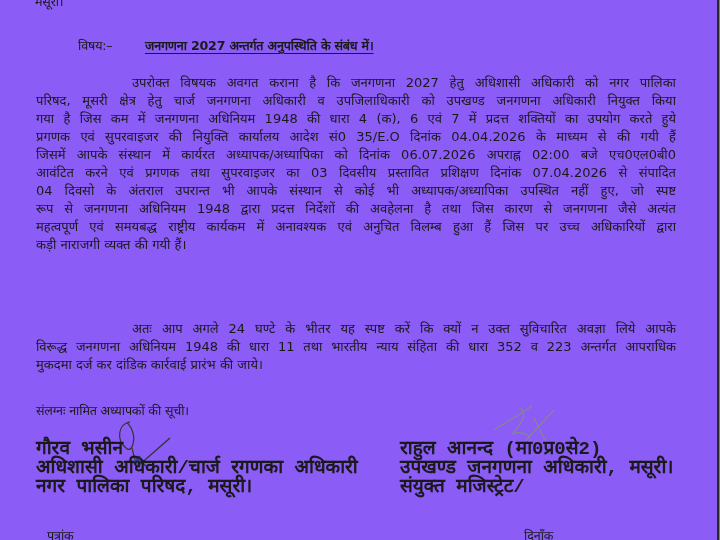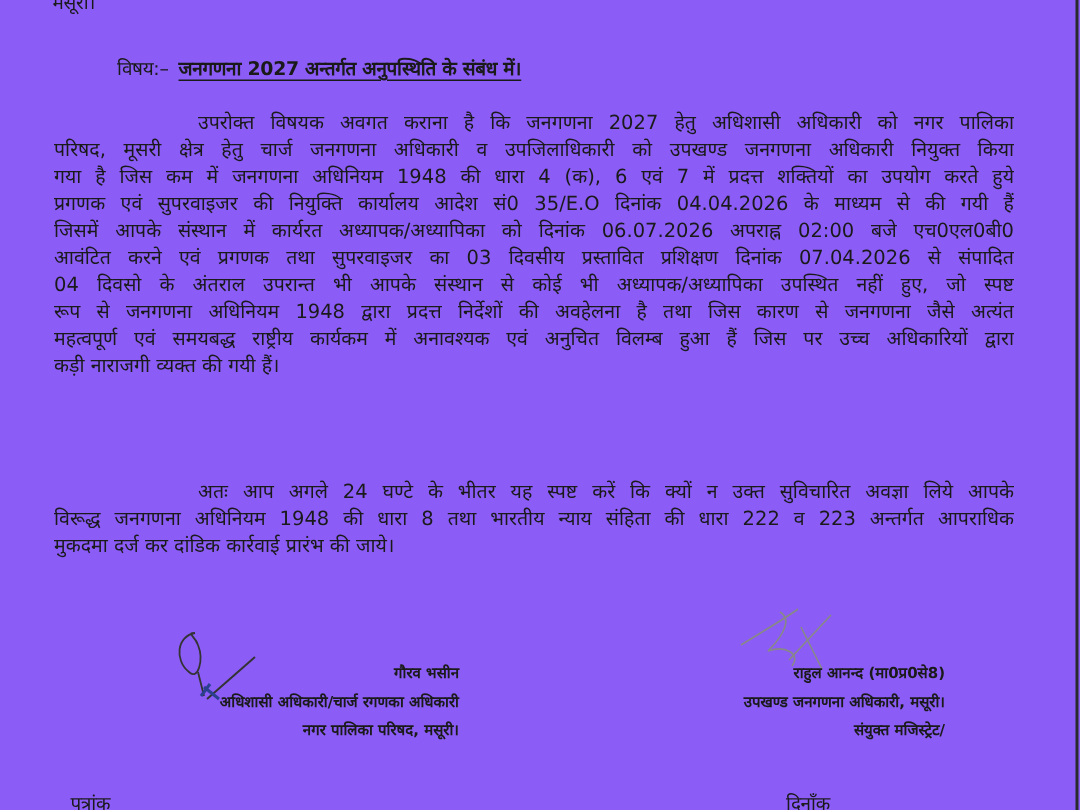--- a/index.html
+++ b/index.html
@@ -19,38 +19,39 @@
     }
     .txt {
       position: absolute;
       font-size: 12.6px;
       line-height: 18px;
       letter-spacing: -0.2px;
       white-space: nowrap;
     }
     .top-place { left: 35px; top: -7px; }
     .subject-label { left: 36px; top: 37px; margin-left: 42px; }
-    .subject-text { left: 119px; top: 37px; font-weight: bold; text-decoration: underline; text-underline-offset: 3px; text-align: right; }
+    .subject-text { left: 145px; top: 37px; font-weight: bold; text-decoration: underline; text-underline-offset: 3px; text-align: right; }
     .para {
       position: absolute;
       left: 36px; width: 640px;
       font-size: 13px;
       line-height: 18px;
       text-align: justify;
       text-align-last: left;
     }
     .para .line { display: block; text-align: justify; text-align-last: justify; white-space: nowrap; overflow: hidden; }
     .para .line.last { text-align-last: left; }
     .p1 { top: 74px; }
     .p2 { top: 320px; }
     .indent { padding-left: 96px; }
     .attach { left: 36px; top: 402px; }
     .sig-block {
-      position: absolute; text-align: right; font-size: 10px; line-height: 19px; font-weight: bold;
+      position: absolute; text-align: left; font-size: 19px; line-height: 19px; font-weight: bold;
       white-space: nowrap;
+      font-family: Liberation Mono, monospace;
     }
     .sig-left { left: 36px; top: 440px; width: 270px; }
     .sig-right { left: 400px; top: 440px; width: 230px; }
     .sig-left .name, .sig-right .name { font-weight: bold; }
     .signature-scribble { position: absolute; pointer-events: none; }
     .footer-left { left: 47px; top: 527px; }
     .footer-right { left: 524px; top: 527px; }
   </style>
 </head>
 <body>
@@ -70,24 +71,25 @@
     <span class="line">जिसमें आपके संस्थान में कार्यरत अध्यापक/अध्यापिका को दिनांक 06.07.2026 अपराह्न 02:00 बजे एच0एल0बी0</span>
     <span class="line">आवंटित करने एवं प्रगणक तथा सुपरवाइजर का 03 दिवसीय प्रस्तावित प्रशिक्षण दिनांक 07.04.2026 से संपादित</span>
     <span class="line">04 दिवसो के अंतराल उपरान्त भी आपके संस्थान से कोई भी अध्यापक/अध्यापिका उपस्थित नहीं हुए, जो स्पष्ट</span>
     <span class="line">रूप से जनगणना अधिनियम 1948 द्वारा प्रदत्त निर्देशों की अवहेलना है तथा जिस कारण से जनगणना जैसे अत्यंत</span>
     <span class="line">महत्वपूर्ण एवं समयबद्ध राष्ट्रीय कार्यकम में अनावश्यक एवं अनुचित विलम्ब हुआ हैं जिस पर उच्च अधिकारियों द्वारा</span>
     <span class="line last">कड़ी नाराजगी व्यक्त की गयी हैं।</span>
   </div>
 
   <div class="para p2">
     <span class="line indent">अतः आप अगले 24 घण्टे के भीतर यह स्पष्ट करें कि क्यों न उक्त सुविचारित अवज्ञा लिये आपके</span>
-    <span class="line">विरूद्ध जनगणना अधिनियम 1948 की धारा 8 तथा भारतीय न्याय संहिता की धारा 222 व 223 अन्तर्गत आपराधिक</span>
+    <span class="line">विरूद्ध जनगणना अधिनियम 1948 की धारा 11 तथा भारतीय न्याय संहिता की धारा 352 व 223 अन्तर्गत आपराधिक</span>
     <span class="line last">मुकदमा दर्ज कर दांडिक कार्रवाई प्रारंभ की जाये।</span>
   </div>
 
+  <div class="txt attach">संलग्नः नामित अध्यापकों की सूची।</div>
 
   <svg class="signature-scribble" style="left:110px; top:418px;" width="90" height="50" viewBox="0 0 90 50">
     <path d="M20 4 C8 6 6 22 16 30 C22 36 26 22 22 12 C20 6 14 4 20 4" fill="none" stroke="#333" stroke-width="1.2"></path>
     <path d="M22 30 L26 46" fill="none" stroke="#333" stroke-width="1.2"></path>
     <path d="M60 20 L28 48" fill="none" stroke="#333" stroke-width="1.3"></path>
     <path d="M26 40 L36 48 M30 38 L24 46" fill="none" stroke="#2b3f8f" stroke-width="2"></path>
   </svg>
 
   <svg class="signature-scribble" style="left:490px; top:400px;" width="80" height="48" viewBox="0 0 80 48">
     <path d="M4 30 C20 20 34 12 42 6" fill="none" stroke="#888" stroke-width="1.1"></path>
@@ -95,21 +97,21 @@
     <path d="M44 18 L58 46 M64 10 L36 40" fill="none" stroke="#888" stroke-width="1.1"></path>
   </svg>
 
   <div class="sig-block sig-left">
     <div class="name">गौरव भसीन</div>
     <div>अधिशासी अधिकारी/चार्ज रगणका अधिकारी</div>
     <div>नगर पालिका परिषद, मसूरी।</div>
   </div>
 
   <div class="sig-block sig-right">
-    <div class="name">राहुल आनन्द (मा0प्र0से8)</div>
+    <div class="name">राहुल आनन्द (मा0प्र0से2)</div>
     <div>उपखण्ड जनगणना अधिकारी, मसूरी।</div>
     <div>संयुक्त मजिस्ट्रेट/</div>
   </div>
 
   <div class="txt footer-left">पत्रांक</div>
   <div class="txt footer-right">दिनाँक</div>
 
   <div class="edge-line"></div>
 </div>
 

